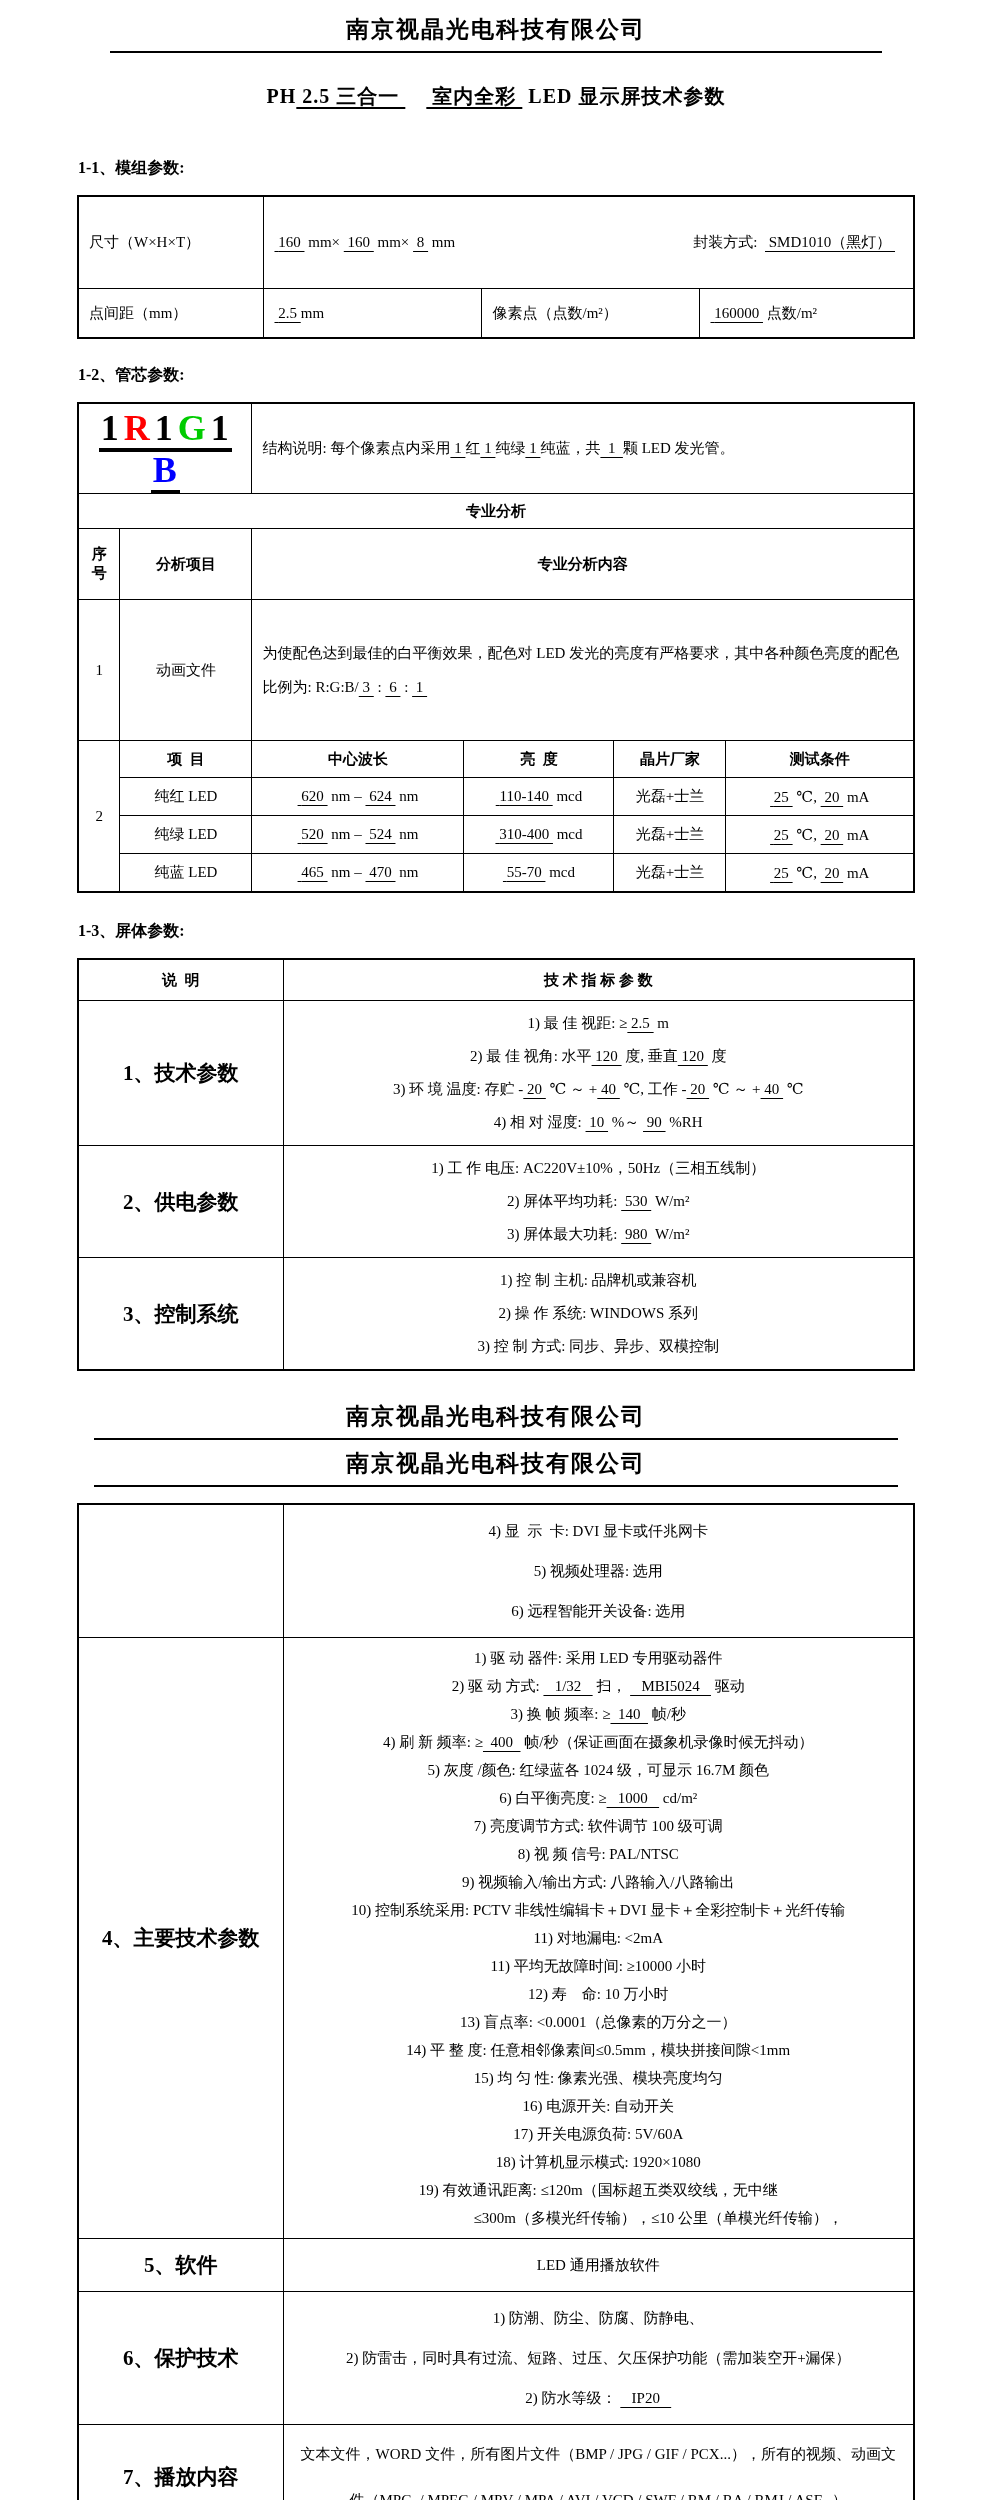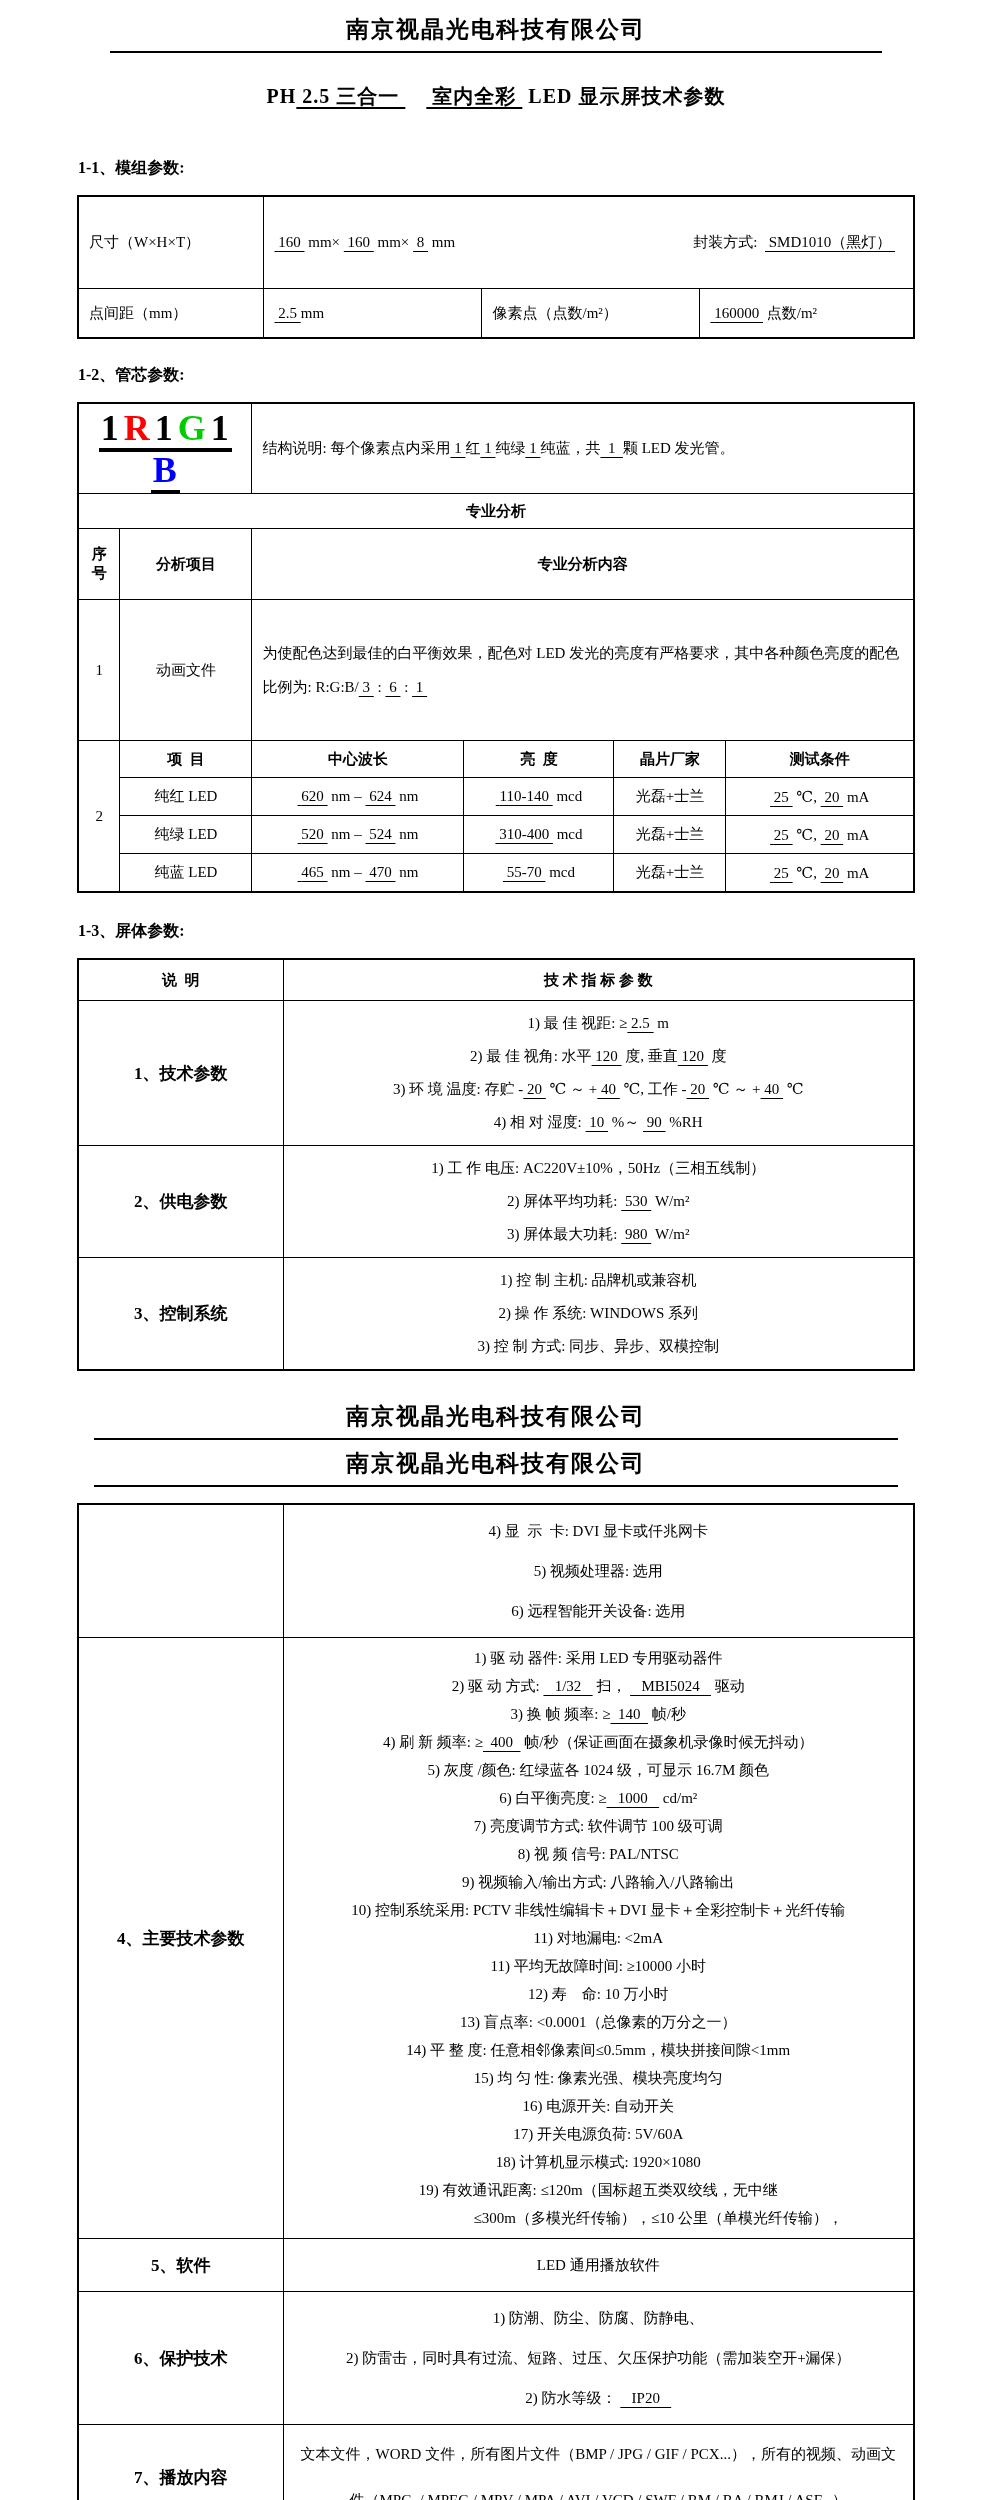--- a/index.html
+++ b/index.html
@@ -27,21 +27,21 @@
   .split{display:flex;justify-content:space-between;align-items:center;padding-right:8px;}
   .rgbcell{font-size:36px;font-weight:bold;letter-spacing:1px;}
   .rgbcell .u{text-decoration:none;border-bottom:4px solid #000;padding:0 2px;}
   .rA td{height:85px;}
   .rB td{height:30px;}
   .rC td{height:66px;}
   .rD td{height:90px;}
   .rD .txt{line-height:34px;}
   .rE td{height:32px;}
   .led td{height:33px;}
-  .lbl{font-weight:bold;font-size:17px;text-align:center;}
+  .lbl{font-weight:bold;font-size:21px;text-align:center;}
   .content{padding:6px 12px;text-align:center;}
   .line{white-space:pre-wrap;}
   .lh33 .line{line-height:33px;}
   .lh28 .line{line-height:28px;}
   .lh40 .line{line-height:40px;}
   .lh46 .line{line-height:46px;}
   .th36 td{height:36px;}
   .t4{margin-top:16px;}
   .foot{margin-top:8px;}
 </style>

